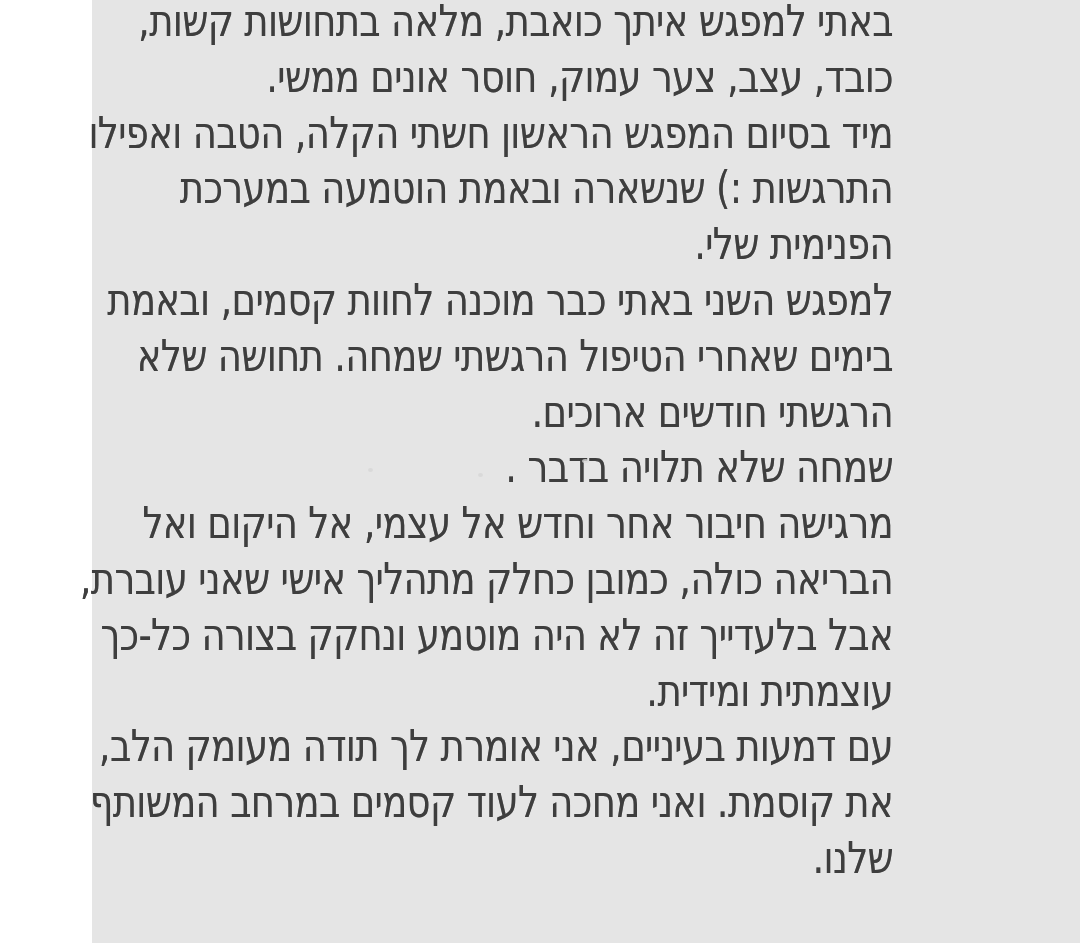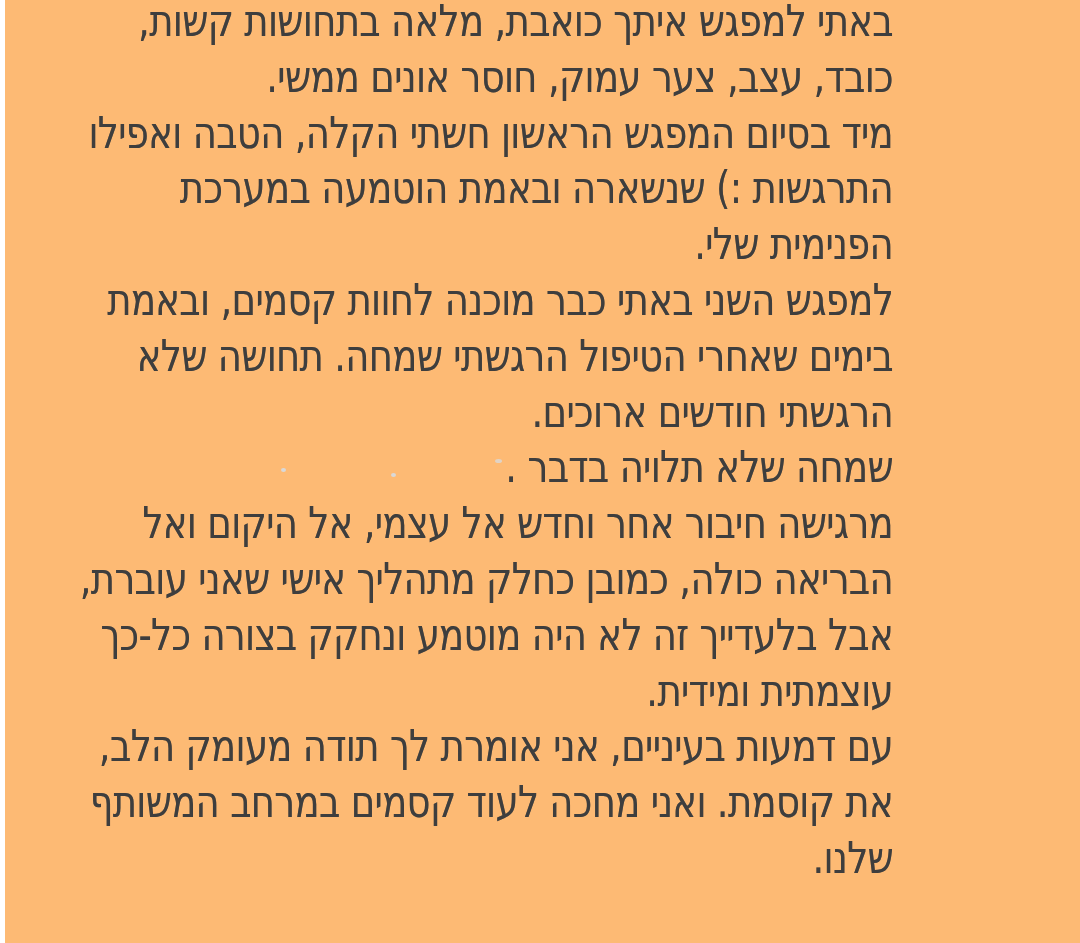--- a/index.html
+++ b/index.html
@@ -5,23 +5,23 @@
   html, body {
     margin: 0;
     padding: 0;
     width: 1080px;
     height: 943px;
     background: #ffffff;
     overflow: hidden;
   }
   .page {
     position: relative;
-    width: 1075px;
+    width: 988px;
     height: 943px;
-    background: #fdba74;
+    background: #e5e5e5;
   }
   .text-block {
     position: absolute;
     top: -7px;
     right: 187px;
     width: 760px;
     direction: rtl;
     text-align: right;
     font-family: "DejaVu Sans", "Liberation Sans", sans-serif;
     font-size: 44px;

